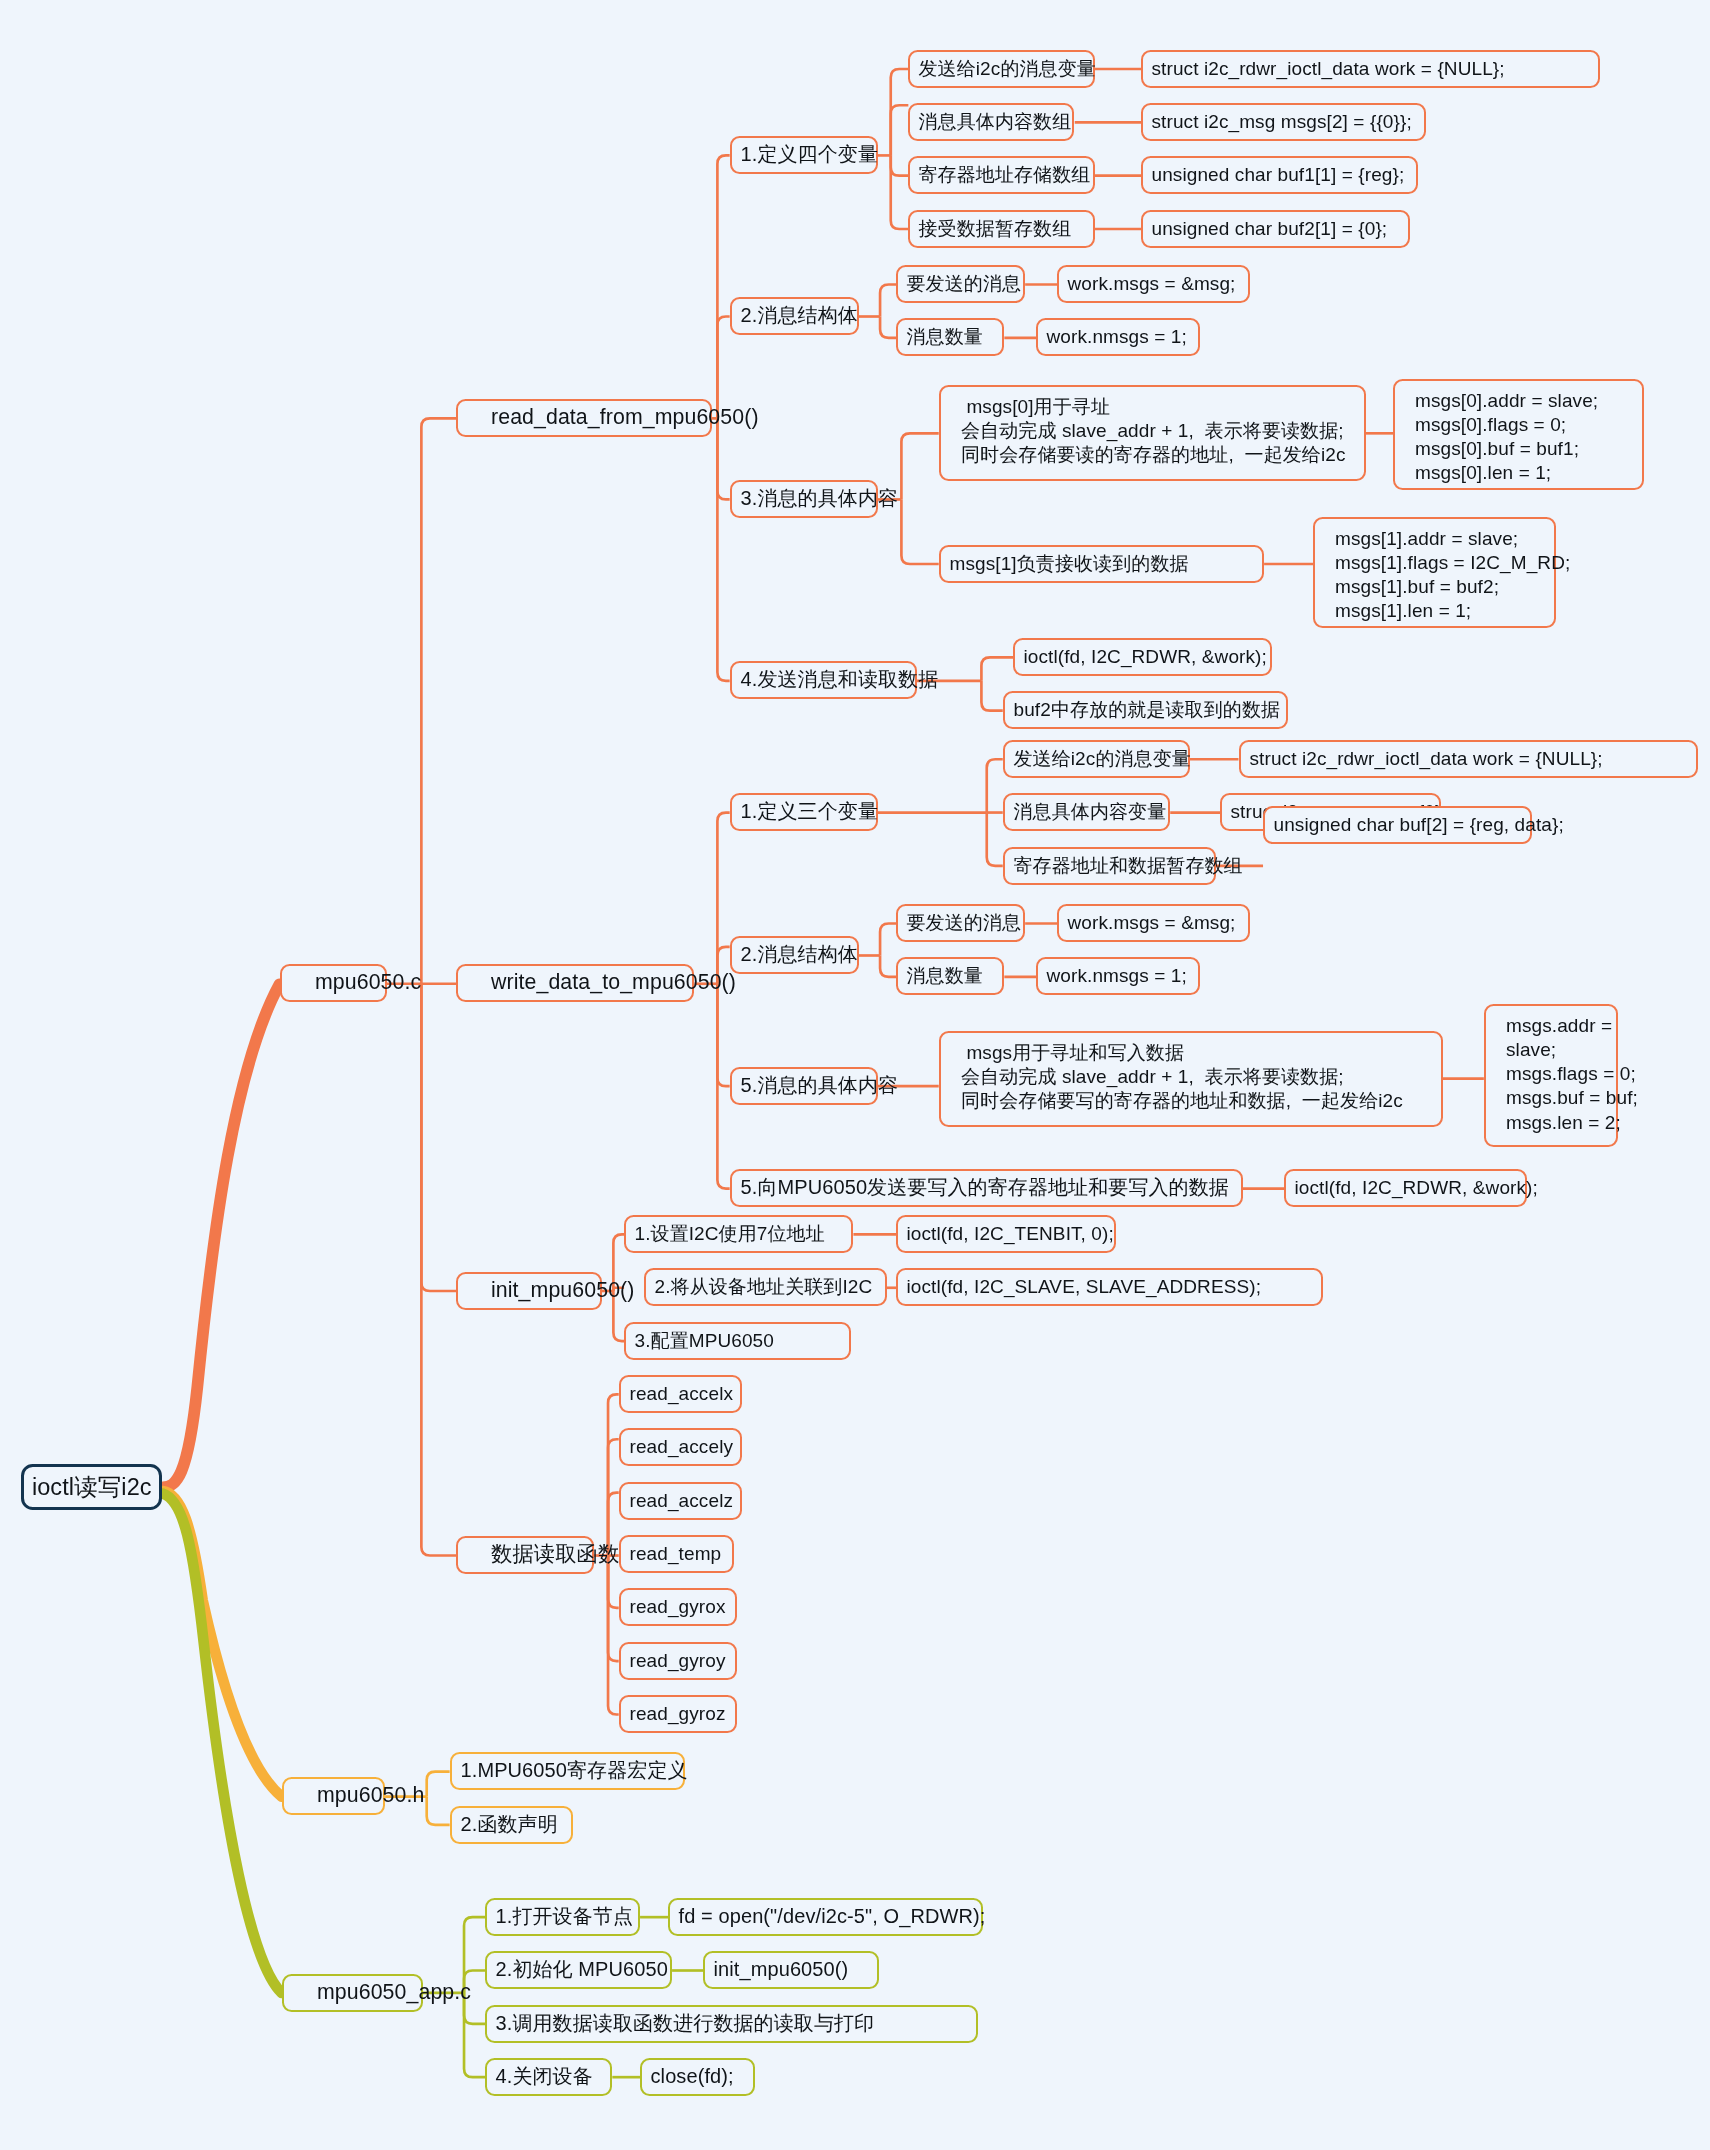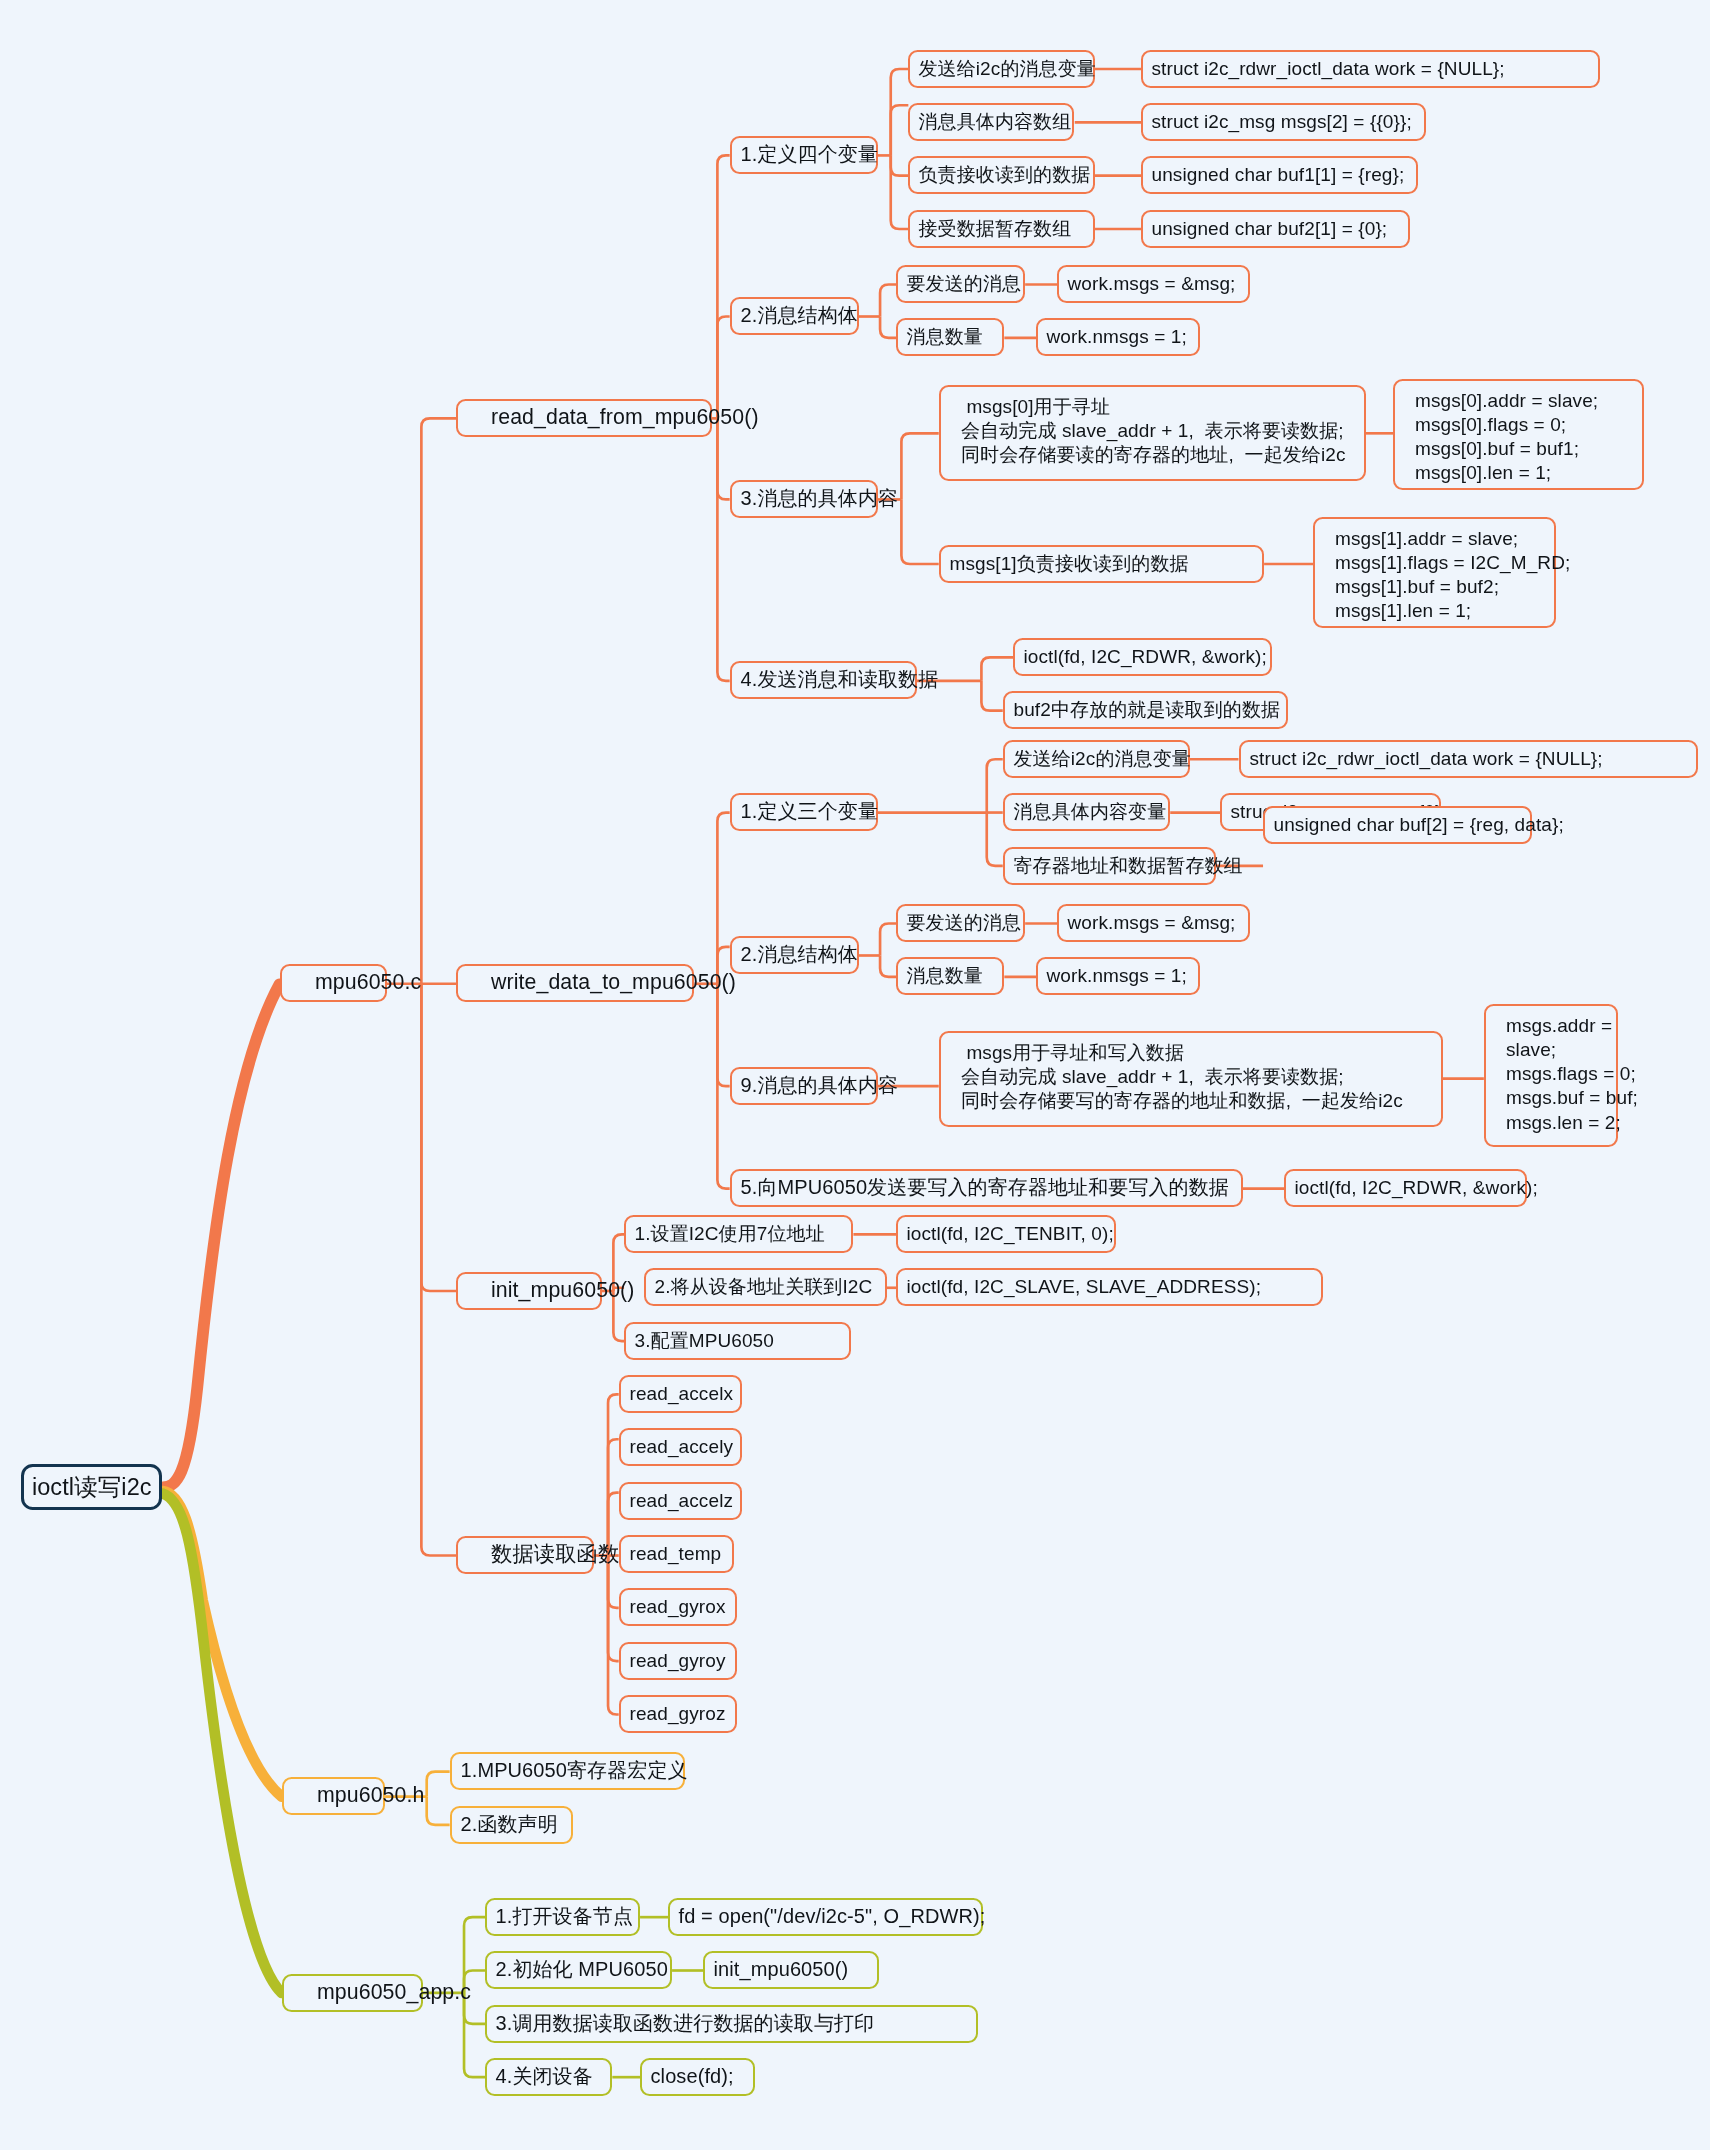--- a/index.html
+++ b/index.html
@@ -168,21 +168,21 @@
   <div class="node c-orange fs38" style="left: 730px; top: 480px; width: 148px; height: 38px;">
     <span>3.消息的具体内容</span></div>
   <div class="node c-orange fs38" style="left: 730px; top: 661px; width: 187px; height: 38px;">
     <span>4.发送消息和读取数据</span></div>
 
   <div class="node c-orange fs36" style="left: 908px; top: 50px; width: 187px; height: 38px;">
     <span>发送给i2c的消息变量</span></div>
   <div class="node c-orange fs36" style="left: 908px; top: 103px; width: 166px; height: 38px;">
     <span>消息具体内容数组</span></div>
   <div class="node c-orange fs36" style="left: 908px; top: 156px; width: 187px; height: 38px;">
-    <span>负责接收读到的数据</span></div>
+    <span>寄存器地址存储数组</span></div>
   <div class="node c-orange fs36" style="left: 908px; top: 210px; width: 187px; height: 38px;">
     <span>接受数据暂存数组</span></div>
   <div class="node c-orange fs36" style="left: 1141px; top: 50px; width: 459px; height: 38px;">
     <span>struct i2c_rdwr_ioctl_data work = {NULL};</span></div>
   <div class="node c-orange fs36" style="left: 1141px; top: 103px; width: 285px; height: 38px;">
     <span>struct i2c_msg msgs[2] = {{0}};</span></div>
   <div class="node c-orange fs36" style="left: 1141px; top: 156px; width: 277px; height: 38px;">
     <span>unsigned char buf1[1] = {reg};</span></div>
   <div class="node c-orange fs36" style="left: 1141px; top: 210px; width: 269px; height: 38px;">
     <span>unsigned char buf2[1] = {0};</span></div>
@@ -216,21 +216,21 @@
   <div class="node c-orange fs36" style="left: 1013px; top: 638px; width: 259px; height: 38px;">
     <span>ioctl(fd, I2C_RDWR, &amp;work);</span></div>
   <div class="node c-orange fs36" style="left: 1003px; top: 691px; width: 285px; height: 38px;">
     <span>buf2中存放的就是读取到的数据</span></div>
 
   <div class="node c-orange fs38" style="left: 730px; top: 793px; width: 148px; height: 38px;">
     <span>1.定义三个变量</span></div>
   <div class="node c-orange fs38" style="left: 730px; top: 936px; width: 129px; height: 38px;">
     <span>2.消息结构体</span></div>
   <div class="node c-orange fs38" style="left: 730px; top: 1067px; width: 148px; height: 38px;">
-    <span>9.消息的具体内容</span></div>
+    <span>5.消息的具体内容</span></div>
   <div class="node c-orange fs38" style="left: 730px; top: 1169px; width: 513px; height: 38px;">
     <span>5.向MPU6050发送要写入的寄存器地址和要写入的数据</span></div>
 
   <div class="node c-orange fs36" style="left: 1003px; top: 740px; width: 187px; height: 38px;">
     <span>发送给i2c的消息变量</span></div>
   <div class="node c-orange fs36" style="left: 1003px; top: 793px; width: 167px; height: 38px;">
     <span>消息具体内容变量</span></div>
   <div class="node c-orange fs36" style="left: 1003px; top: 847px; width: 213px; height: 38px;">
     <span>寄存器地址和数据暂存数组</span></div>
   <div class="node c-orange fs36" style="left: 1239px; top: 740px; width: 459px; height: 38px;">

